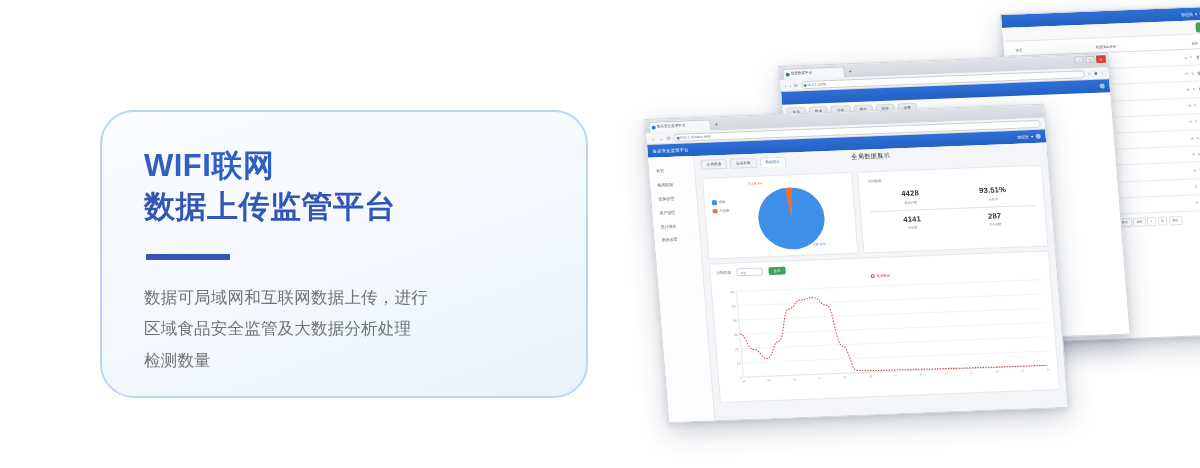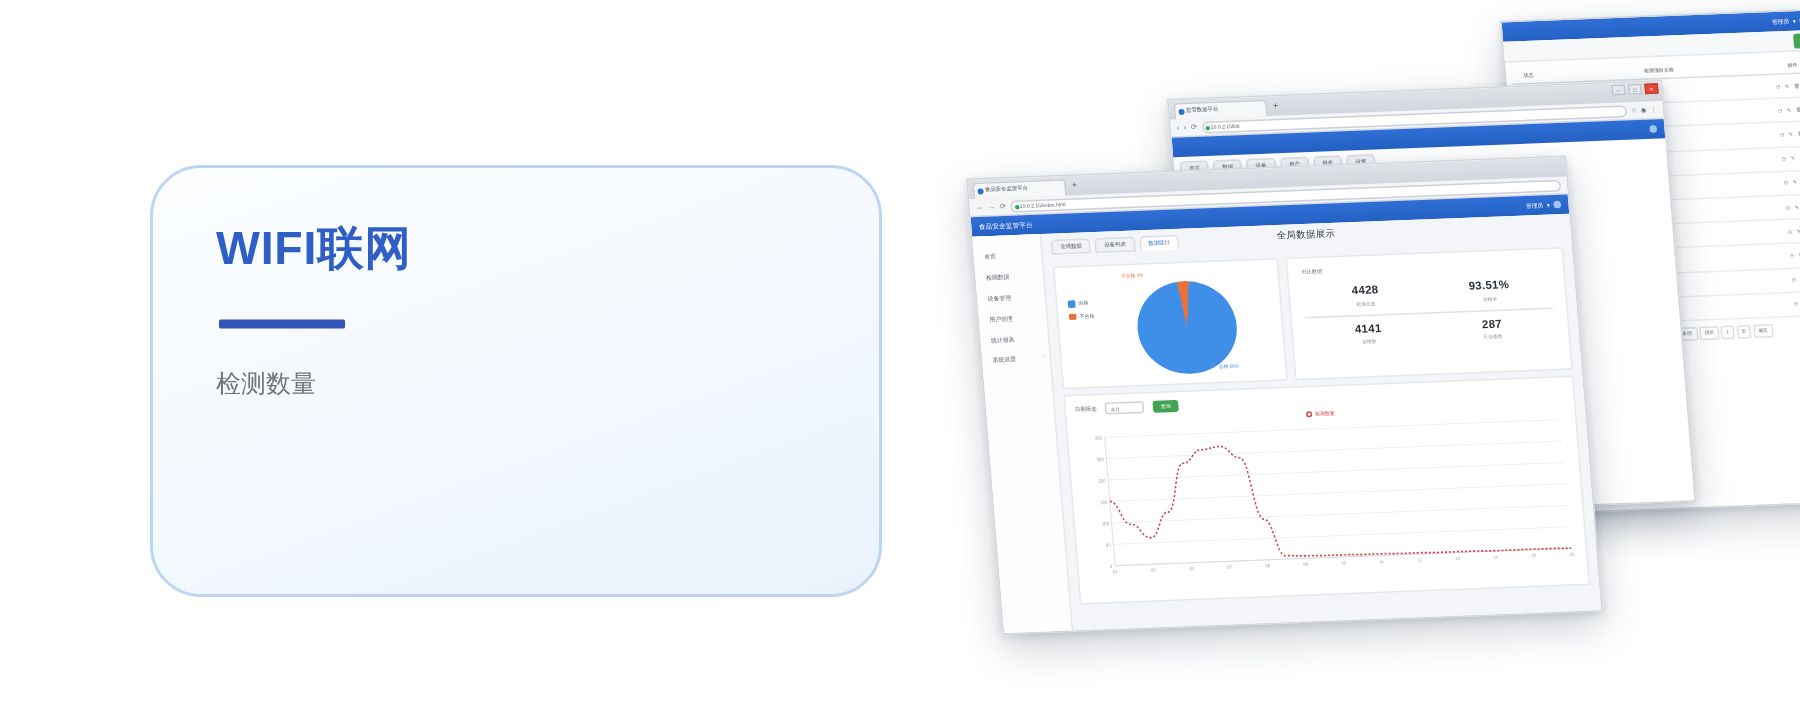--- a/index.html
+++ b/index.html
@@ -207,21 +207,24 @@
                    display:flex; align-items:center; justify-content:flex-end; padding-right:5px; }
 </style>
 </head>
 <body>
 
 <div id="stage">
 
   <div id="promo-card">
     <div id="promo-inner">
       <div class="promo-title">WIFI联网</div>
+      <div class="promo-title l2">数据上传监管平台</div>
       <div id="promo-divider"></div>
+      <div class="promo-desc">数据可局域网和互联网数据上传，进行</div>
+      <div class="promo-desc">区域食品安全监管及大数据分析处理</div>
       <div class="promo-desc">检测数量</div>
     </div>
   </div>
 
   <div id="mockups">
 
     <div class="win" id="win-back">
       <div class="app-header">
         <span class="app-brand"></span>
         <span class="app-user">

